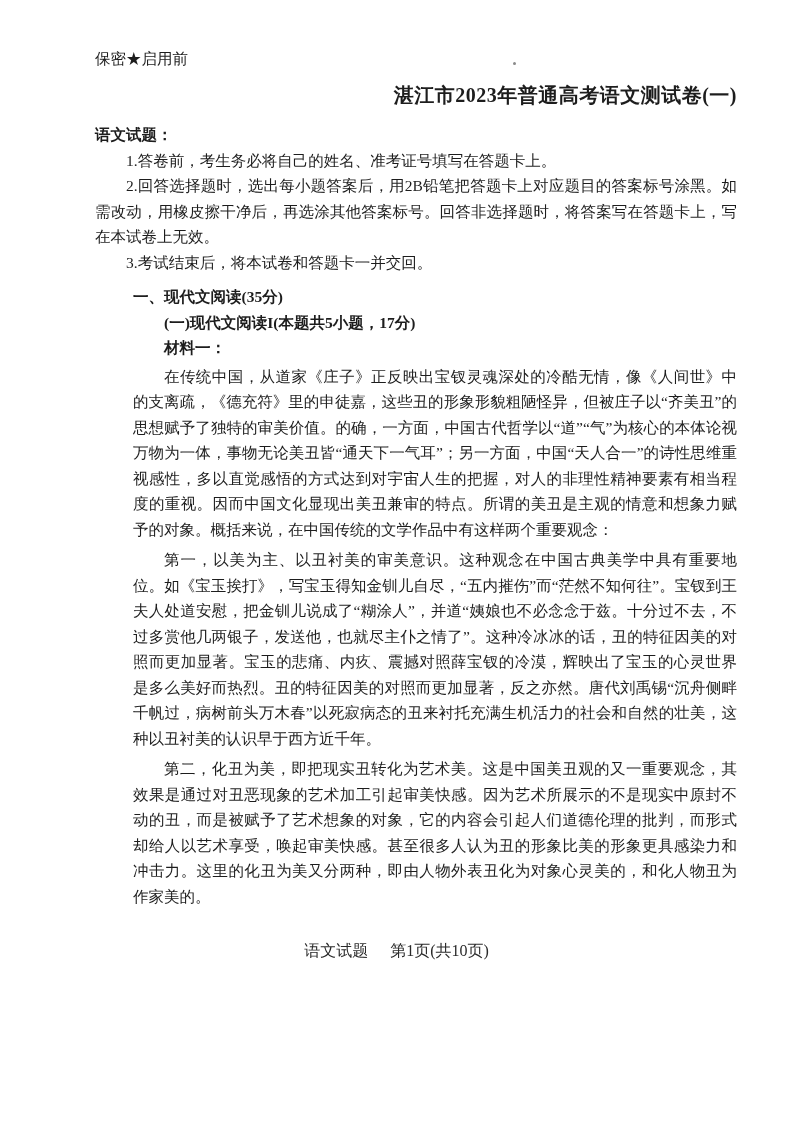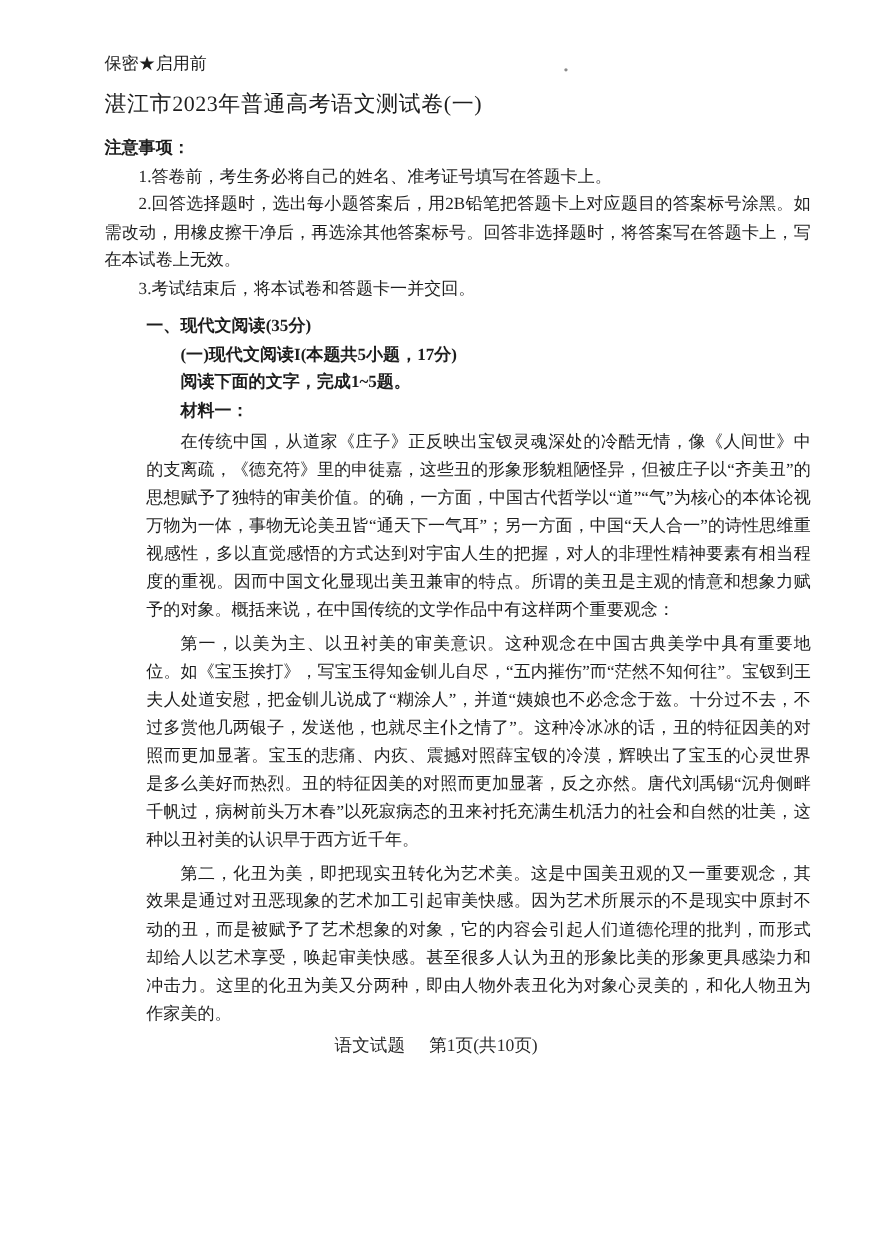--- a/index.html
+++ b/index.html
@@ -24,22 +24,22 @@
     font-size: 15.5px;
     line-height: 25.5px;
   }
   .secrecy {
     font-size: 15.5px;
     line-height: 18px;
     margin-bottom: 13px;
   }
   .title {
     font-size: 20px;
-    font-weight: normal;
-    text-align: left;
+    font-weight: bold;
+    text-align: right;
     margin: 0 0 13px 0;
     line-height: 28px;
     letter-spacing: 0.5px;
   }
   .bold { font-weight: bold; }
   .para {
     margin: 0;
     text-indent: 2em;
     text-align: justify;
   }
@@ -79,30 +79,29 @@
 
   <span class="artifact-dot"></span>
 
   <div class="content">
 
     <div class="secrecy">保密★启用前</div>
 
     <h1 class="title">湛江市2023年普通高考语文测试卷(一)</h1>
 
     <div>
-      <div class="bold">注意事项：</div>
+      <div class="bold">语文试题：</div>
       <p class="para">1.答卷前，考生务必将自己的姓名、准考证号填写在答题卡上。</p>
       <p class="para">2.回答选择题时，选出每小题答案后，用2B铅笔把答题卡上对应题目的答案标号涂黑。如需改动，用橡皮擦干净后，再选涂其他答案标号。回答非选择题时，将答案写在答题卡上，写在本试卷上无效。</p>
       <p class="para">3.考试结束后，将本试卷和答题卡一并交回。</p>
     </div>
 
     <div class="section">
       <div class="bold">一、现代文阅读(35分)</div>
       <div class="bold indent1">(一)现代文阅读I(本题共5小题，17分)</div>
-      <div class="bold indent1">阅读下面的文字，完成1~5题。</div>
       <div class="bold indent1 material-label">材料一：</div>
       <p class="para body-para">在传统中国，从道家《庄子》正反映出宝钗灵魂深处的冷酷无情，像《人间世》中的支离疏，《德充符》里的申徒嘉，这些丑的形象形貌粗陋怪异，但被庄子以“齐美丑”的思想赋予了独特的审美价值。的确，一方面，中国古代哲学以“道”“气”为核心的本体论视万物为一体，事物无论美丑皆“通天下一气耳”；另一方面，中国“天人合一”的诗性思维重视感性，多以直觉感悟的方式达到对宇宙人生的把握，对人的非理性精神要素有相当程度的重视。因而中国文化显现出美丑兼审的特点。所谓的美丑是主观的情意和想象力赋予的对象。概括来说，在中国传统的文学作品中有这样两个重要观念：</p>
       <p class="para body-para">第一，以美为主、以丑衬美的审美意识。这种观念在中国古典美学中具有重要地位。如《宝玉挨打》，写宝玉得知金钏儿自尽，“五内摧伤”而“茫然不知何往”。宝钗到王夫人处道安慰，把金钏儿说成了“糊涂人”，并道“姨娘也不必念念于兹。十分过不去，不过多赏他几两银子，发送他，也就尽主仆之情了”。这种冷冰冰的话，丑的特征因美的对照而更加显著。宝玉的悲痛、内疚、震撼对照薛宝钗的冷漠，辉映出了宝玉的心灵世界是多么美好而热烈。丑的特征因美的对照而更加显著，反之亦然。唐代刘禹锡“沉舟侧畔千帆过，病树前头万木春”以死寂病态的丑来衬托充满生机活力的社会和自然的壮美，这种以丑衬美的认识早于西方近千年。</p>
       <p class="para body-para">第二，化丑为美，即把现实丑转化为艺术美。这是中国美丑观的又一重要观念，其效果是通过对丑恶现象的艺术加工引起审美快感。因为艺术所展示的不是现实中原封不动的丑，而是被赋予了艺术想象的对象，它的内容会引起人们道德伦理的批判，而形式却给人以艺术享受，唤起审美快感。甚至很多人认为丑的形象比美的形象更具感染力和冲击力。这里的化丑为美又分两种，即由人物外表丑化为对象心灵美的，和化人物丑为作家美的。</p>
     </div>
 
   </div>
 
   <div class="footer">
     <span>语文试题</span><span class="footer-gap"></span><span>第1页(共10页)</span>

